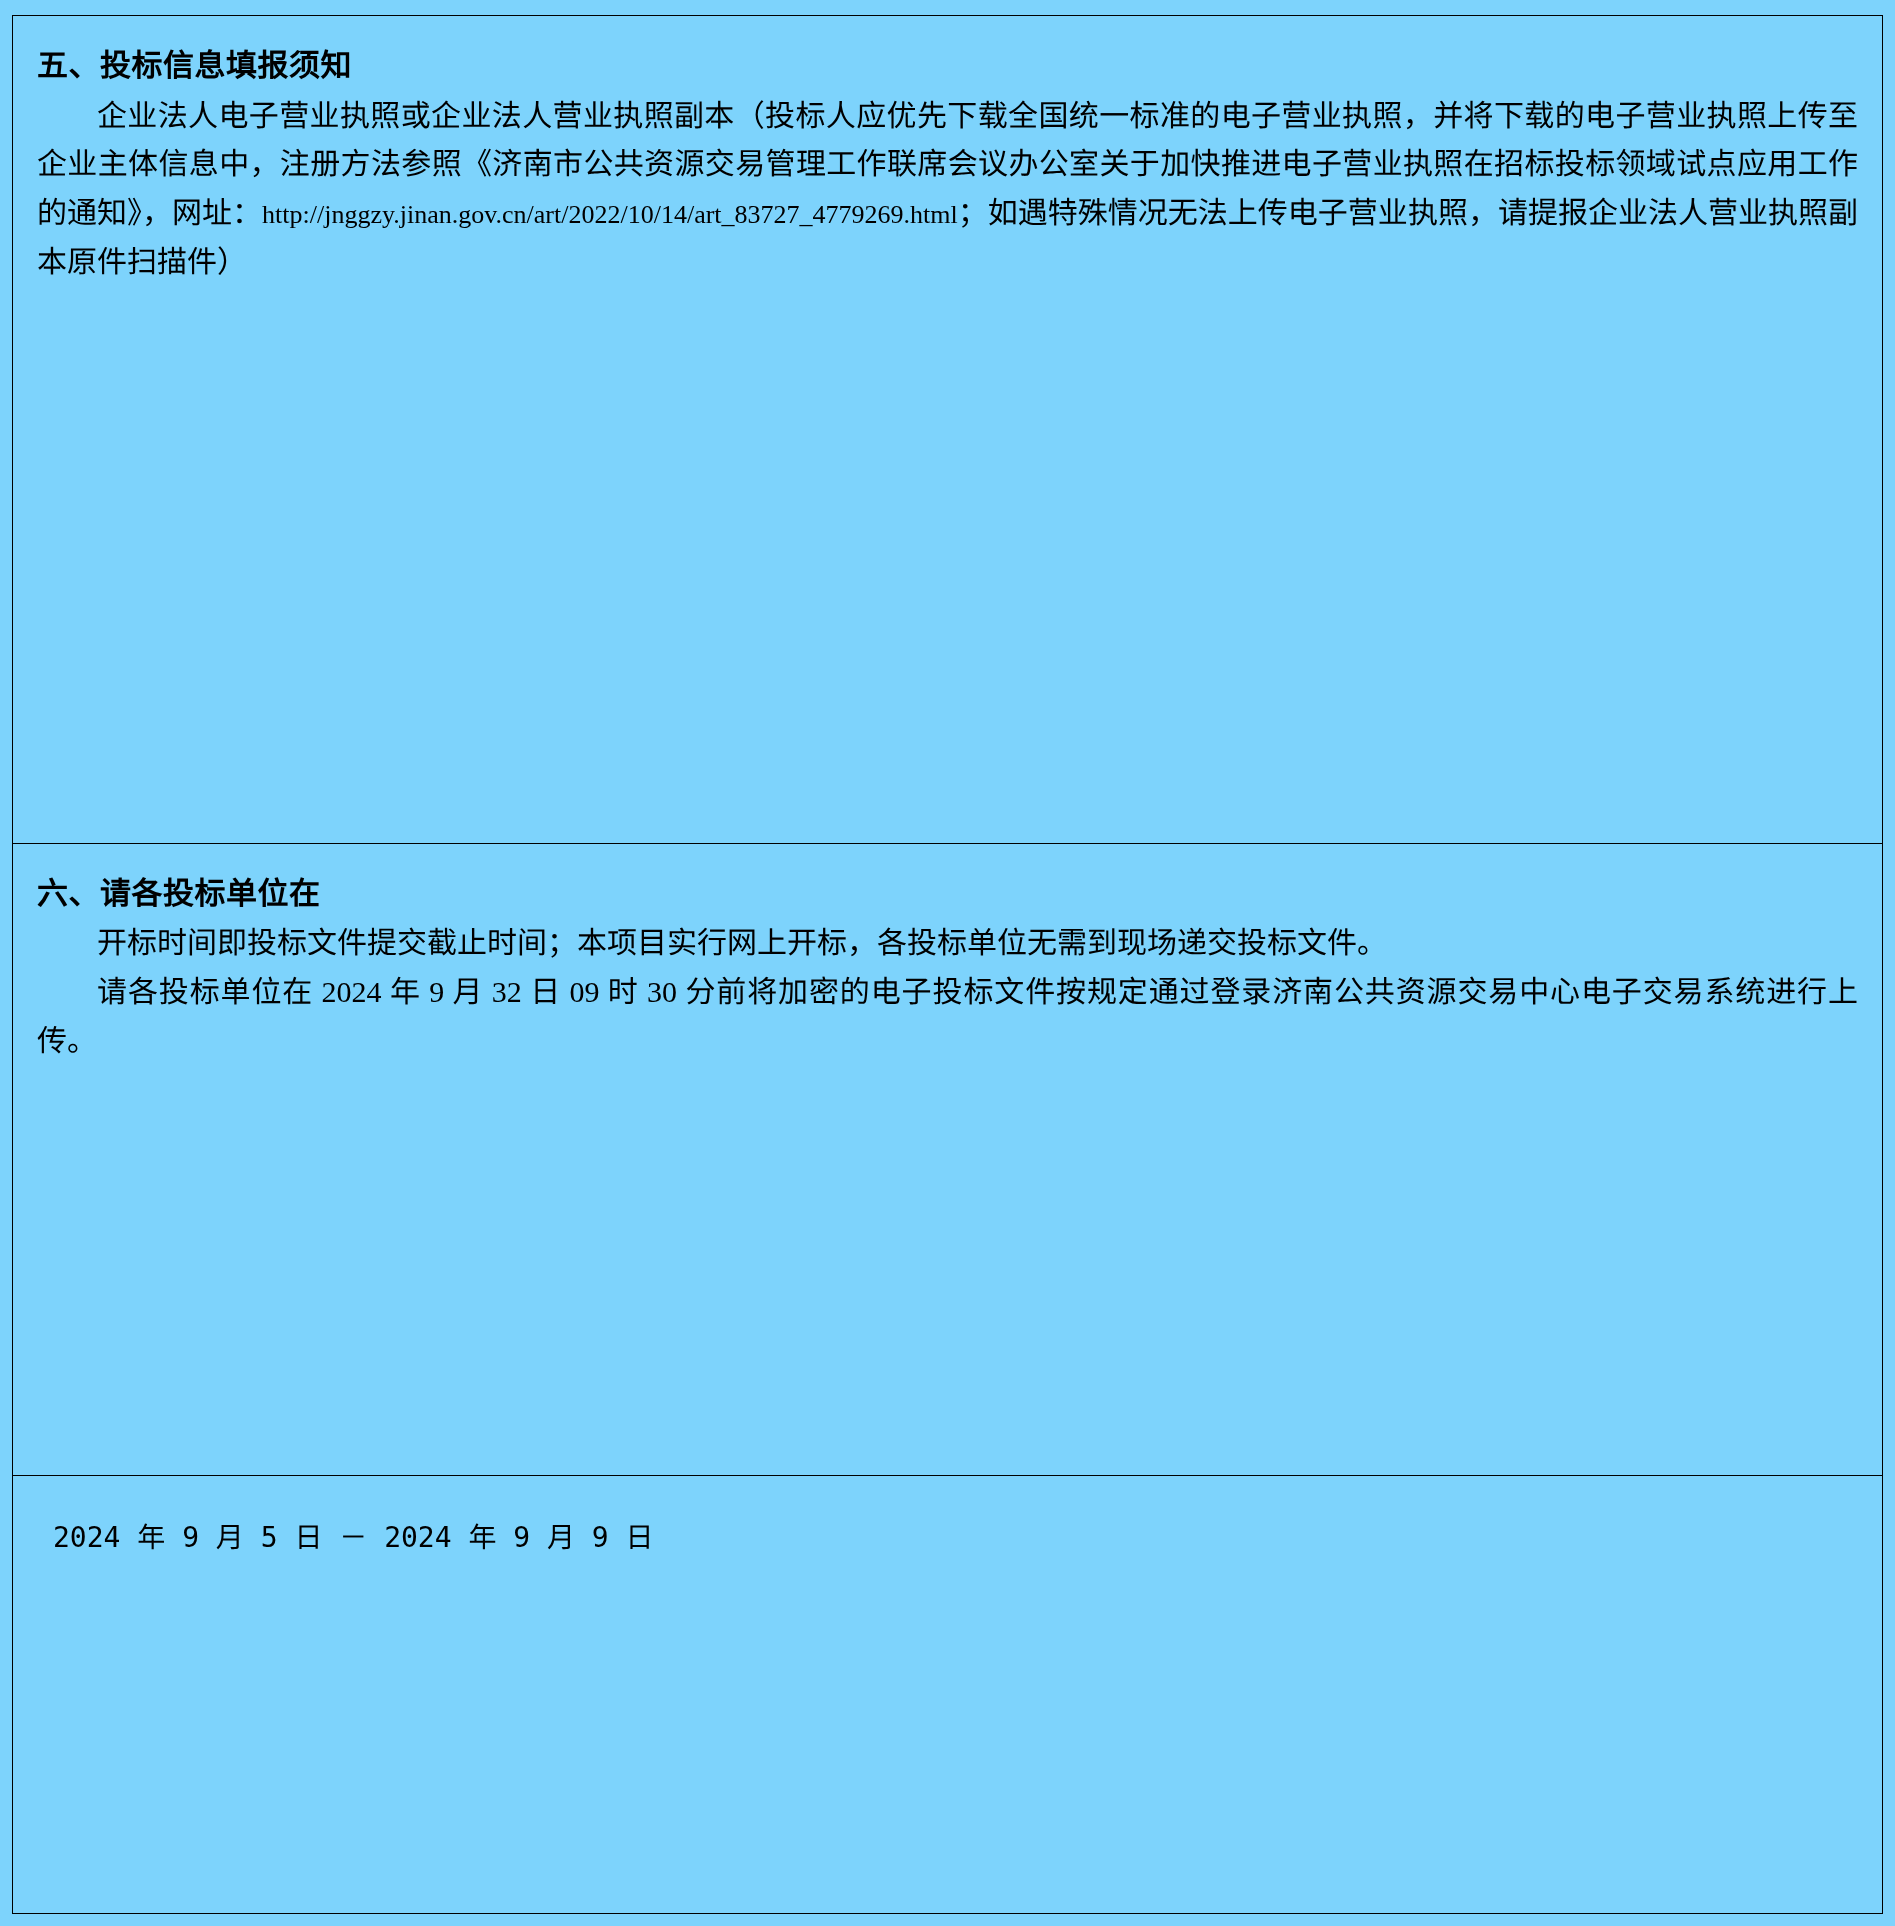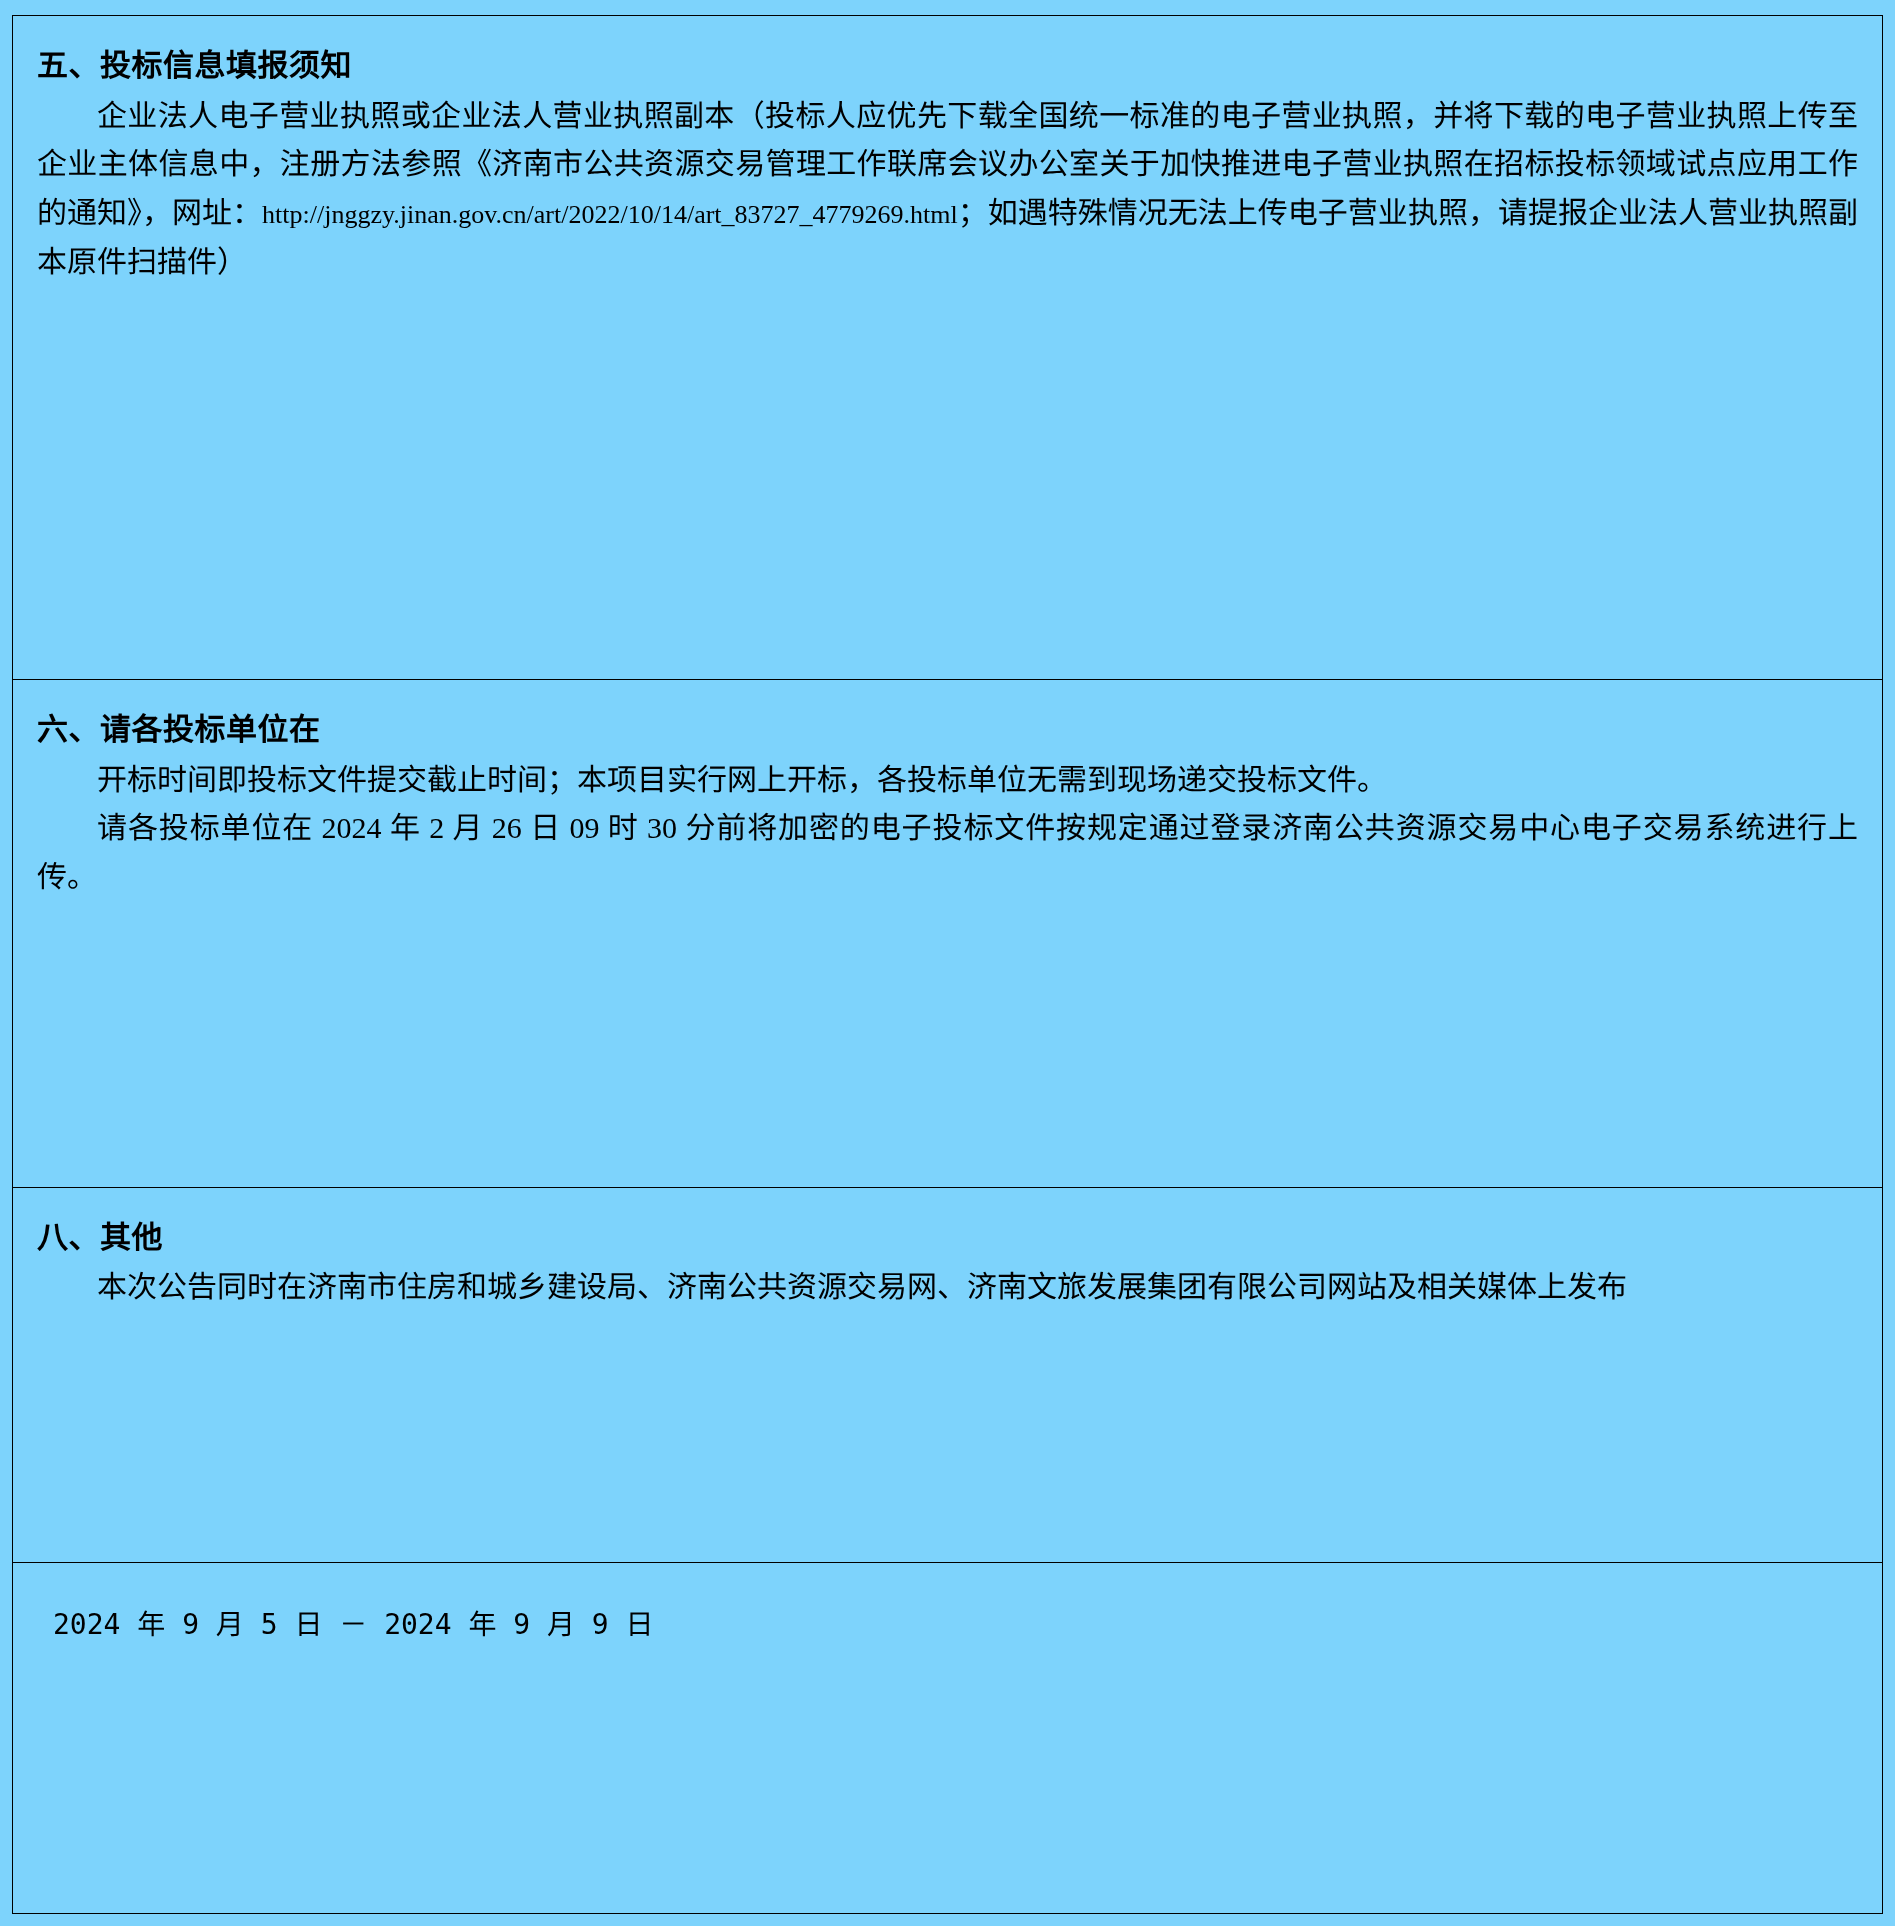--- a/index.html
+++ b/index.html
@@ -84,27 +84,21 @@
       <tr>
         <td class="cell cell-sec5">
           <div class="section-title">五、投标信息填报须知</div>
           <p class="para indent"><span>企业法人电子营业执照或企业法人营业执照副本（投标人应优先下载全国统一标准的电子营业执照，并将下载的电子营业执照上传至企业主体信息中，注册方法参照《济南市公共资源交易管理工作联席会议办公室关于加快推进电子营业执照在招标投标领域试点应用工作的通知》，网址：</span><span class="mono">http://jnggzy.jinan.gov.cn/art/2022/10/14/art_83727_4779269.html</span><span>；如遇特殊情况无法上传电子营业执照，请提报企业法人营业执照副本原件扫描件）</span></p>
         </td>
       </tr>
       <tr>
         <td class="cell cell-sec6">
           <div class="section-title">六、请各投标单位在</div>
           <p class="para indent">开标时间即投标文件提交截止时间；本项目实行网上开标，各投标单位无需到现场递交投标文件。</p>
-          <p class="para indent">请各投标单位在 2024 年 2 月 26 日 09 时 30 分前将加密的电子投标文件按规定通过登录济南公共资源交易中心电子交易系统进行上传。</p>
-        </td>
-      </tr>
-      <tr>
-        <td class="cell cell-sec8">
-          <div class="section-title">八、其他</div>
-          <p class="para indent">本次公告同时在济南市住房和城乡建设局、济南公共资源交易网、济南文旅发展集团有限公司网站及相关媒体上发布</p>
+          <p class="para indent">请各投标单位在 2024 年 9 月 32 日 09 时 30 分前将加密的电子投标文件按规定通过登录济南公共资源交易中心电子交易系统进行上传。</p>
         </td>
       </tr>
       <tr>
         <td class="cell cell-footer">
           <p class="footer-date">2024 年 9 月 5 日 － 2024 年 9 月 9 日</p>
         </td>
       </tr>
     </tbody>
   </table>
 </div>

